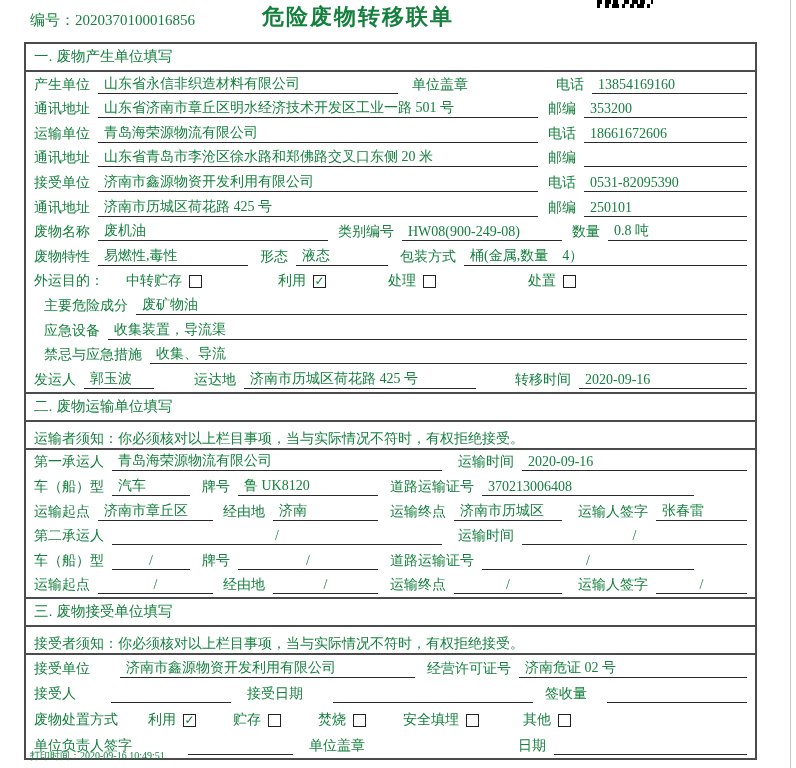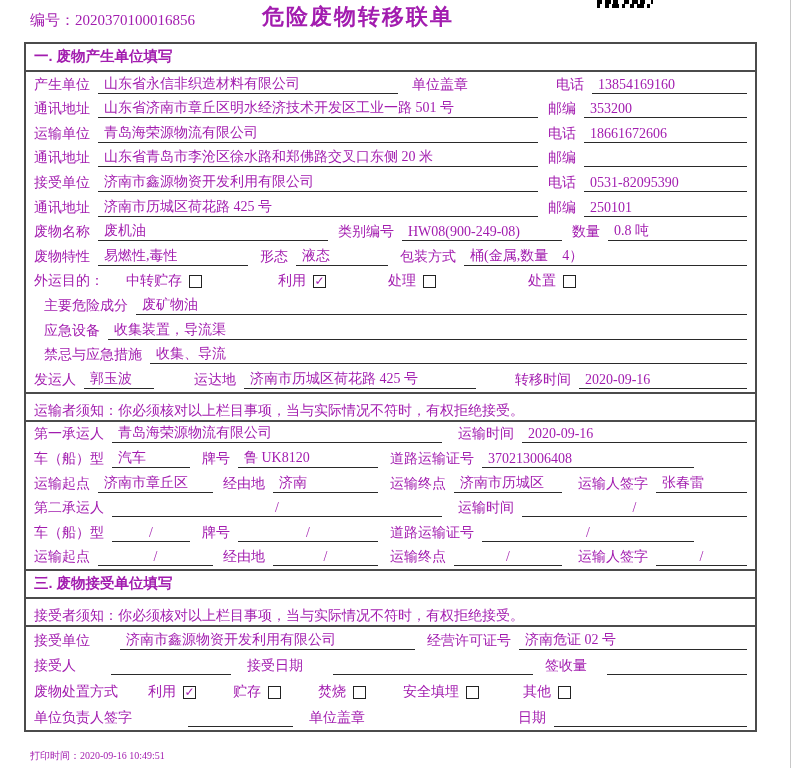--- a/index.html
+++ b/index.html
@@ -1,30 +1,30 @@
 <!DOCTYPE html>
 <html><head>
 <meta charset="utf-8">
 <style>
   html,body{margin:0;padding:0;background:#fff;}
   .page{position:relative;width:796px;height:768px;background:#ffffff;overflow:hidden;
-        font-family:"Liberation Serif","DejaVu Serif",serif;color:#a21caf;font-size:14px;}
+        font-family:"Liberation Serif","DejaVu Serif",serif;color:#15803d;font-size:14px;}
   .page-edge{position:absolute;left:790px;top:0;width:1px;height:768px;background:#c8c8c8;}
   
   .serial{position:absolute;left:30px;top:11px;font-size:15px;white-space:nowrap;}
   .doc-title{position:absolute;left:0;right:80px;top:2px;text-align:center;font-size:22px;font-weight:bold;
              font-family:"Liberation Sans","DejaVu Sans",sans-serif;letter-spacing:2px;}
   .qr{position:absolute;left:597px;top:0;width:56px;height:8px;}
   .qr .r1{height:4px;background:repeating-linear-gradient(90deg,#000 0 5px,#fff 5px 8px,#000 8px 14px,#fff 14px 16px,#000 16px 21px,#fff 21px 27px);}
   .qr .r2{height:4px;background:repeating-linear-gradient(90deg,#000 0 3px,#fff 3px 8px,#000 8px 12px,#fff 12px 15px,#000 15px 22px,#fff 22px 25px);}
   
   .formbox{position:absolute;left:24px;top:42px;width:733px;box-sizing:border-box;border:2px solid #4b4b4b;background:#fff;}
   .sec{border-top:2px solid #4b4b4b;}
   .sec:first-child{border-top:none;}
-  .sech{font-family:"Liberation Sans","DejaVu Sans",sans-serif;font-weight:bold;font-size:14.5px;
+  .sech{font-family:"Liberation Sans","DejaVu Sans",sans-serif;font-weight:normal;font-size:14.5px;
         padding:3px 8px 4px;border-bottom:2px solid #4b4b4b;}
   .noterow{height:26px;display:flex;align-items:flex-end;padding:0 8px;border-bottom:2px solid #4b4b4b;white-space:nowrap;}
   .row{display:flex;align-items:flex-end;height:24.6px;box-sizing:border-box;padding:0 8px 3px;white-space:nowrap;}
   .s3row{height:25.6px;}
   .lab{flex-shrink:0;margin-right:8px;}
   .u{border-bottom:1px solid #2a2a2a;padding:0 6px;flex-shrink:0;min-height:16px;box-sizing:border-box;}
   .fill{flex:1 1 auto;margin-top:40px;}
   .ctr{text-align:center;}
   
   .w70{width:70px}.w78{width:78px}.w92{width:92px}.w105{width:105px}.w108{width:108px}
@@ -170,20 +170,21 @@
         <span class="lab">发运人</span>
         <span class="u w70">郭玉波</span>
         <span class="lab ml40">运达地</span>
         <span class="u w232">济南市历城区荷花路 425 号</span>
         <span class="lab ml39">转移时间</span>
         <span class="u fill">2020-09-16</span>
       </div>
     </div>
 
     <div class="sec">
+      <div class="sech">二. 废物运输单位填写</div>
       <div class="noterow">
         <span>运输者须知：你必须核对以上栏目事项，当与实际情况不符时，有权拒绝接受。</span>
       </div>
 
       <div class="row">
         <span class="lab">第一承运人</span>
         <span class="u w330">青岛海荣源物流有限公司</span>
         <span class="lab ml16">运输时间</span>
         <span class="u fill">2020-09-16</span>
       </div>

